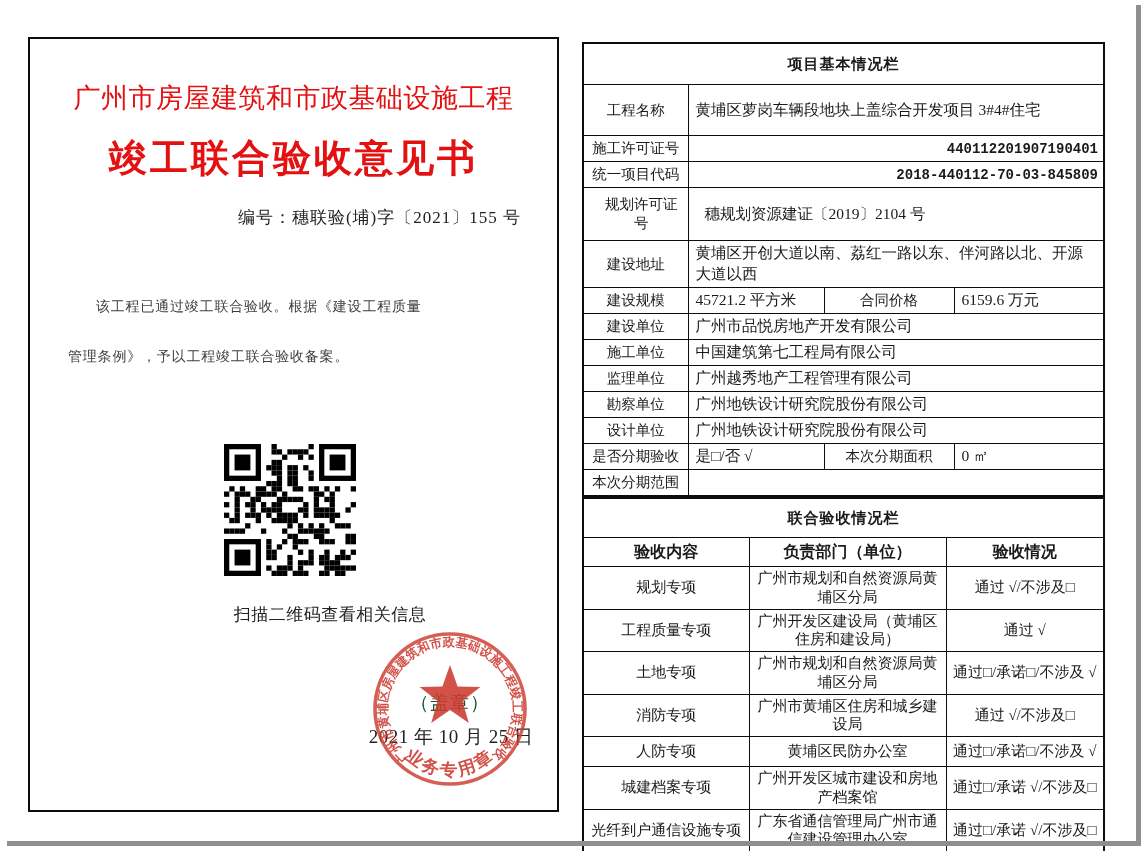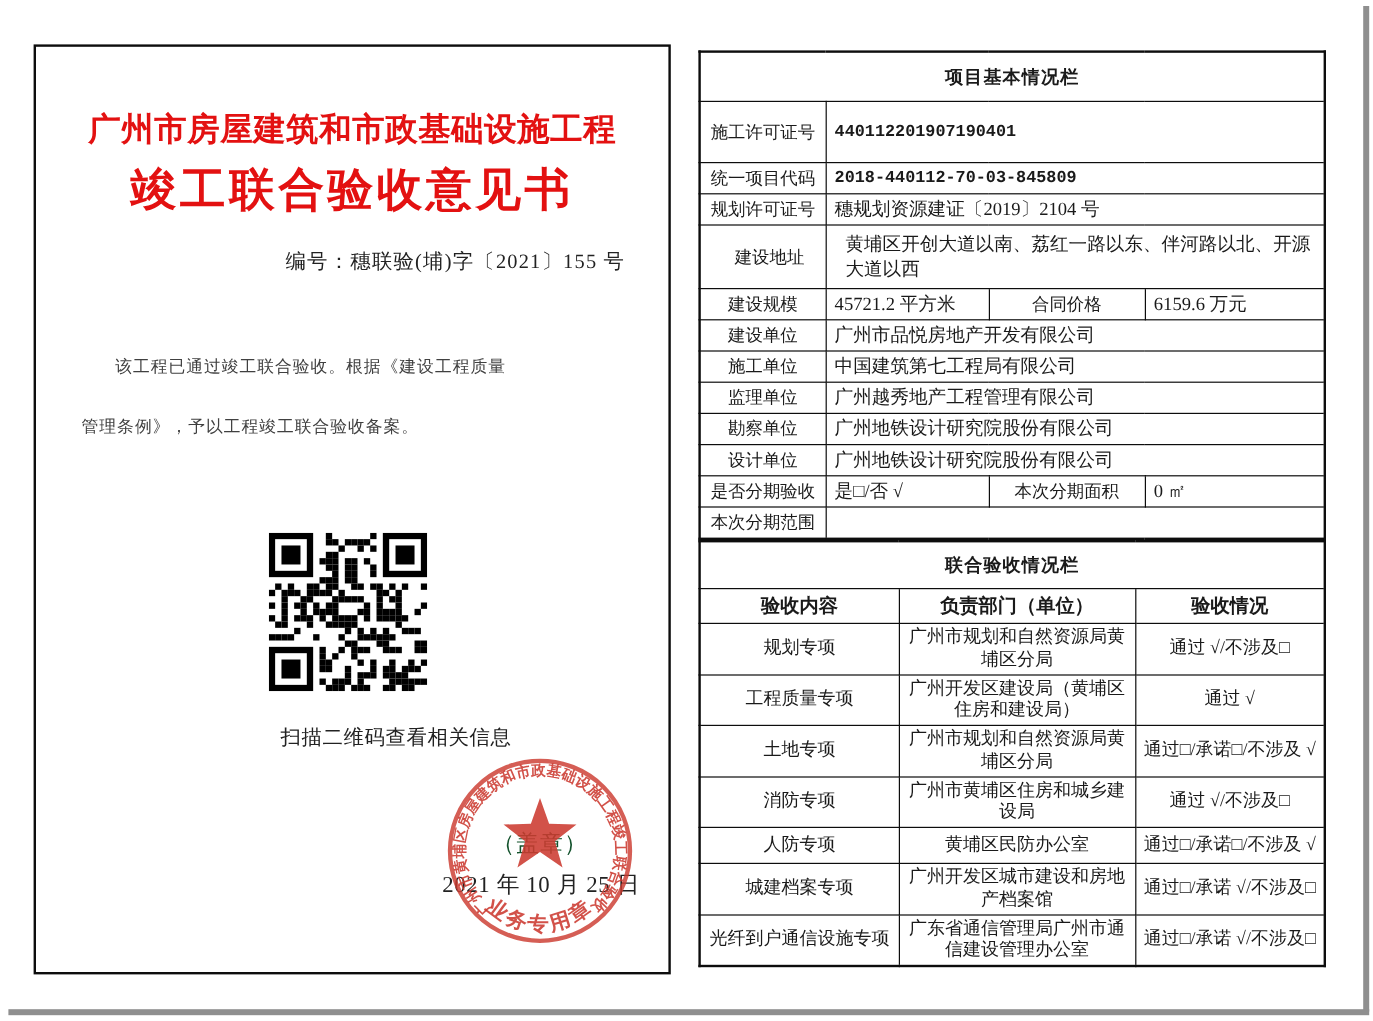--- a/index.html
+++ b/index.html
@@ -10,22 +10,22 @@
   
   .frame-right{position:absolute;left:1136px;top:5px;width:5px;height:838px;background:#8f8f8f;}
   .frame-bottom{position:absolute;left:7px;top:841px;width:1134px;height:5px;background:#8f8f8f;}
 
   
   .page-left{
     position:absolute;left:28px;top:37px;width:527px;height:771px;
     border:2px solid #0d0d0d;background:#fff;
   }
   .title1{
-    position:absolute;left:0;top:51px;width:100%;text-align:center;
-    color:var(--title-red,#e31111);font-weight:bold;font-size:27px;letter-spacing:0.5px;
+    position:absolute;left:0;top:41px;width:100%;text-align:center;
+    color:var(--title-red,#e31111);font-weight:normal;font-size:27px;letter-spacing:0.5px;
     font-family:"Liberation Serif","DejaVu Serif",serif;
   }
   .title2{
     position:absolute;left:0;top:94px;width:100%;text-align:center;
     color:var(--title-red,#e31111);font-weight:bold;font-size:38px;letter-spacing:3px;
   }
   .doc-number{
     position:absolute;right:36px;top:167px;font-size:17px;letter-spacing:1px;color:#222;
   }
   .body-text{
@@ -69,21 +69,21 @@
     text-align:center;font-size:20px;font-weight:bold;height:36px;letter-spacing:1px;
     font-family:"Liberation Sans","DejaVu Sans",sans-serif;
   }
   #acceptance-table th.tbl-title{height:34px;}
   tr.col-head th{
     text-align:center;font-weight:bold;font-size:16px;height:24px;
     font-family:"Liberation Sans","DejaVu Sans",sans-serif;
   }
   #project-table td.lbl{text-align:center;font-size:14.5px;height:21px;}
   #project-table td.val{text-align:left;font-size:15.5px;padding-left:7px;}
-  #project-table td.num{font-family:"Liberation Mono","DejaVu Sans Mono",monospace;font-weight:bold;font-size:14px;letter-spacing:0;}
+  #project-table td.num{font-family:"Liberation Mono","DejaVu Sans Mono",monospace;font-weight:bold;font-size:14px;letter-spacing:0;text-align:right;}
   #project-table tbody tr:nth-child(1) td{height:46px;}
   #project-table tbody tr:nth-child(4) td{height:48px;padding-left:16px;}
   #acceptance-table td{text-align:center;height:25px;line-height:1.25;}
   #acceptance-table td.status{font-size:15px;}
 </style>
 </head>
 <body>
 
 <div>
 
@@ -338,20 +338,24 @@
           <col style="width:130px">
           <col style="width:150px">
         </colgroup>
       <thead>
         <tr>
           <th class="tbl-title" colspan="4">项目基本情况栏</th>
         </tr>
       </thead>
       <tbody id="project-rows">
           <tr>
+            <td class="lbl">工程名称</td>
+            <td class="val" colspan="3">黄埔区萝岗车辆段地块上盖综合开发项目 3#4#住宅</td>
+          </tr>
+          <tr>
             <td class="lbl">施工许可证号</td>
             <td class="val num" colspan="3">440112201907190401</td>
           </tr>
           <tr>
             <td class="lbl">统一项目代码</td>
             <td class="val num" colspan="3">2018-440112-70-03-845809</td>
           </tr>
           <tr>
             <td class="lbl">规划许可证号</td>
             <td class="val" colspan="3">穗规划资源建证〔2019〕2104 号</td>

